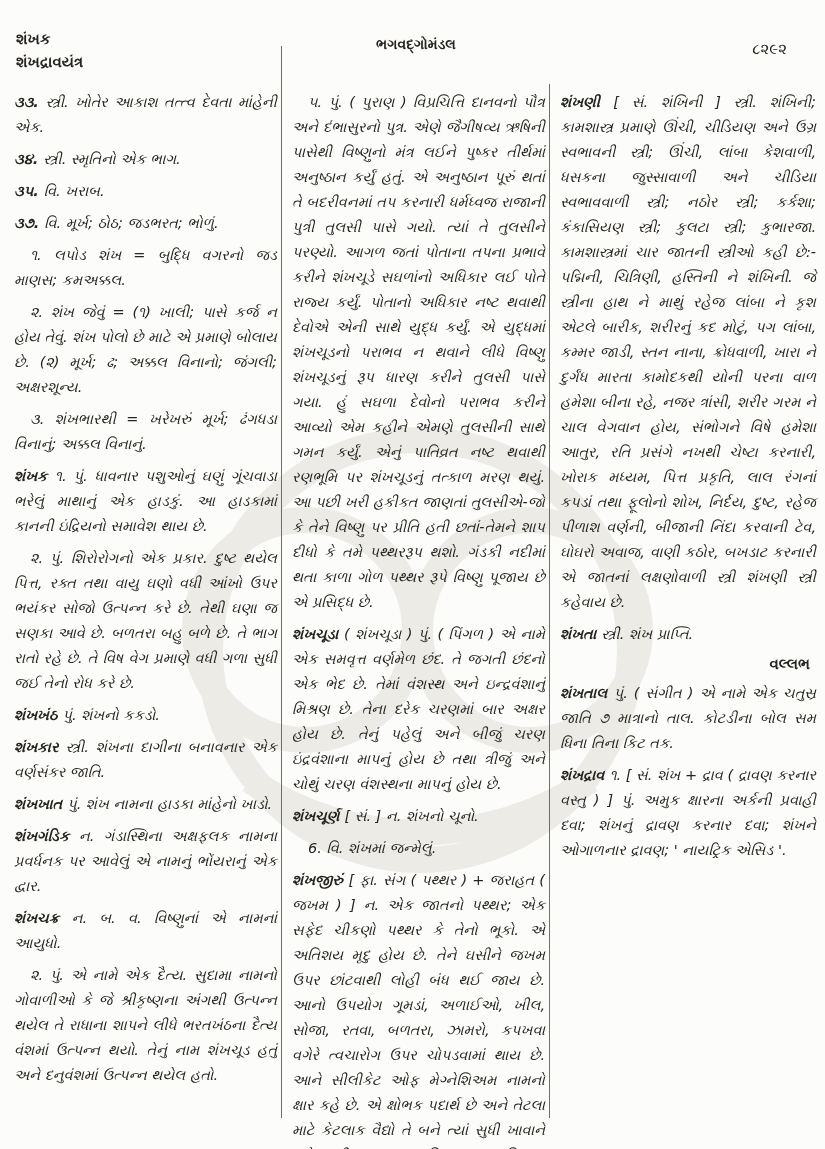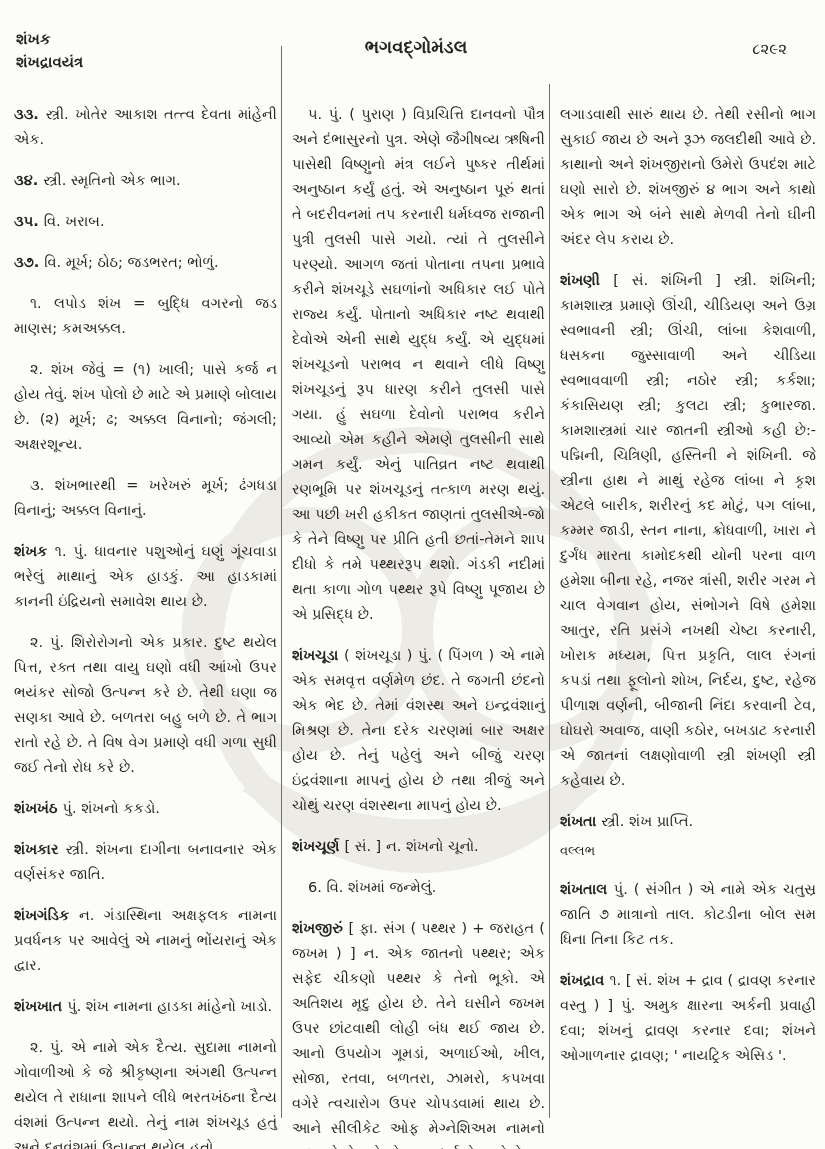--- a/index.html
+++ b/index.html
@@ -7,35 +7,35 @@
     position:relative;
     width:825px;height:1149px;
     margin:0 auto;
     background:#fcfcfa;
     font-family:"DejaVu Sans",sans-serif;
     color:#262420;
     overflow:hidden;
   }
   .watermark{position:absolute;left:130px;top:380px;pointer-events:none;}
   .hdr-guide{position:absolute;left:16px;top:28px;font-weight:bold;font-size:15px;line-height:23px;}
-  .hdr-title{position:absolute;left:285px;top:36px;width:262px;text-align:center;font-weight:bold;font-size:18px;}
+  .hdr-title{position:absolute;left:285px;top:36px;width:262px;text-align:center;font-weight:bold;font-size:14px;}
   .hdr-page{position:absolute;right:38px;top:40px;font-size:15px;}
   .divider{position:absolute;width:1px;background:#6f6d66;}
   .div-1{left:281px;top:46px;height:1072px;}
   .div-2{left:549px;top:84px;height:1034px;}
   .col{position:absolute;top:86px;font-size:14.5px;line-height:25px;text-align:justify;}
   .col-1{left:14px;width:263px;}
   .col-2{left:292px;width:253px;}
   .col-3{left:560px;width:256px;}
-  .para{margin:16px 0 7px 0;}
+  .para{margin:4px 0 7px 0;font-style:italic;}
   .para .head{font-weight:bold;}
   .para.sub{text-indent:16px;}
   .para.num .head{font-weight:bold;}
   .para.verse{text-indent:28px;margin-bottom:0;}
-  .attribution{text-align:left;font-weight:normal;font-size:13px;line-height:20px;margin:0 6px 7px 0;}
+  .attribution{text-align:right;font-weight:bold;font-size:15px;line-height:20px;margin:0 6px 7px 0;}
   .para.cont{text-indent:0;}
 </style>
 </head>
 <body>
 
 <div class="page">
 
   <svg class="watermark" width="580" height="560" viewBox="0 0 580 560">
     <g fill="none" stroke="#ecebe6" stroke-width="26">
       <circle cx="290" cy="270" r="210"></circle>
@@ -62,33 +62,33 @@
       <p class="para num"><b class="head">૩૪. </b>સ્ત્રી. સ્મૃતિનો એક ભાગ.</p>
       <p class="para num"><b class="head">૩૫. </b>વિ. ખરાબ.</p>
       <p class="para num"><b class="head">૩૭. </b>વિ. મૂર્ખ; ઠોઠ; જડભરત; ભોળું.</p>
       <p class="para sub">૧. લપોડ શંખ = બુદ્ધિ વગરનો જડ માણસ; કમઅક્કલ.</p>
       <p class="para sub">૨. શંખ જેવું = (૧) ખાલી; પાસે કર્જ ન હોય તેવું. શંખ પોલો છે માટે એ પ્રમાણે બોલાય છે. (૨) મૂર્ખ; ઢ; અક્કલ વિનાનો; જંગલી; અક્ષરશૂન્ય.</p>
       <p class="para sub">૩. શંખભારથી = ખરેખરું મૂર્ખ; ઢંગધડા વિનાનું; અક્કલ વિનાનું.</p>
       <p class="para entry"><b class="head">શંખક </b>૧. પું. ધાવનાર પશુઓનું ઘણું ગૂંચવાડા ભરેલું માથાનું એક હાડકું. આ હાડકામાં કાનની ઇંદ્રિયનો સમાવેશ થાય છે.</p>
       <p class="para sub">૨. પું. શિરોરોગનો એક પ્રકાર. દુષ્ટ થયેલ પિત્ત, રક્ત તથા વાયુ ઘણો વધી આંખો ઉપર ભયંકર સોજો ઉત્પન્ન કરે છે. તેથી ઘણા જ સણકા આવે છે. બળતરા બહુ બળે છે. તે ભાગ રાતો રહે છે. તે વિષ વેગ પ્રમાણે વધી ગળા સુધી જઈ તેનો રોધ કરે છે.</p>
       <p class="para entry"><b class="head">શંખખંઠ </b>પું. શંખનો કકડો.</p>
       <p class="para entry"><b class="head">શંખકાર </b>સ્ત્રી. શંખના દાગીના બનાવનાર એક વર્ણસંકર જાતિ.</p>
+      <p class="para entry"><b class="head">શંખખાત </b>પું. શંખ નામના હાડકા માંહેનો ખાડો.</p>
       <p class="para entry"><b class="head">શંખગંડિક </b>ન. ગંડાસ્થિના અક્ષફલક નામના પ્રવર્ધનક પર આવેલું એ નામનું ભોંયરાનું એક દ્વાર.</p>
-      <p class="para entry"><b class="head">શંખખાત </b>પું. શંખ નામના હાડકા માંહેનો ખાડો.</p>
+      <p class="para entry"><b class="head">શંખચક્ર </b>ન. બ. વ. વિષ્ણુનાં એ નામનાં આયુધો.</p>
       <p class="para sub">૨. પું. એ નામે એક દૈત્ય. સુદામા નામનો ગોવાળીઓ કે જે શ્રીકૃષ્ણના અંગથી ઉત્પન્ન થયેલ તે રાધાના શાપને લીધે ભરતખંઠના દૈત્ય વંશમાં ઉત્પન્ન થયો. તેનું નામ શંખચૂડ હતું અને દનુવંશમાં ઉત્પન્ન થયેલ હતો.</p>
     </div>
   <div class="col col-2">
       <p class="para sub">૫. પું. ( પુરાણ ) વિપ્રચિત્તિ દાનવનો પૌત્ર અને દંભાસુરનો પુત્ર. એણે જૈગીષવ્ય ઋષિની પાસેથી વિષ્ણુનો મંત્ર લઈને પુષ્કર તીર્થમાં અનુષ્ઠાન કર્યું હતું. એ અનુષ્ઠાન પૂરું થતાં તે બદરીવનમાં તપ કરનારી ધર્મધ્વજ રાજાની પુત્રી તુલસી પાસે ગયો. ત્યાં તે તુલસીને પરણ્યો. આગળ જતાં પોતાના તપના પ્રભાવે કરીને શંખચૂડે સઘળાંનો અધિકાર લઈ પોતે રાજ્ય કર્યું. પોતાનો અધિકાર નષ્ટ થવાથી દેવોએ એની સાથે યુદ્ધ કર્યું. એ યુદ્ધમાં શંખચૂડનો પરાભવ ન થવાને લીધે વિષ્ણુ શંખચૂડનું રૂપ ધારણ કરીને તુલસી પાસે ગયા. હું સઘળા દેવોનો પરાભવ કરીને આવ્યો એમ કહીને એમણે તુલસીની સાથે ગમન કર્યું. એનું પાતિવ્રત નષ્ટ થવાથી રણભૂમિ પર શંખચૂડનું તત્કાળ મરણ થયું. આ પછી ખરી હકીકત જાણતાં તુલસીએ-જો કે તેને વિષ્ણુ પર પ્રીતિ હતી છતાં-તેમને શાપ દીધો કે તમે પથ્થરરૂપ થશો. ગંડકી નદીમાં થતા કાળા ગોળ પથ્થર રૂપે વિષ્ણુ પૂજાય છે એ પ્રસિદ્ધ છે.</p>
       <p class="para entry"><b class="head">શંખચૂડા </b>( શંખચૂડા ) પું. ( પિંગળ ) એ નામે એક સમવૃત્ત વર્ણમેળ છંદ. તે જગતી છંદનો એક ભેદ છે. તેમાં વંશસ્થ અને ઇન્દ્રવંશાનું મિશ્રણ છે. તેના દરેક ચરણમાં બાર અક્ષર હોય છે. તેનું પહેલું અને બીજું ચરણ ઇંદ્રવંશાના માપનું હોય છે તથા ત્રીજું અને ચોથું ચરણ વંશસ્થના માપનું હોય છે.</p>
       <p class="para entry"><b class="head">શંખચૂર્ણ </b>[ સં. ] ન. શંખનો ચૂનો.</p>
       <p class="para sub">6. વિ. શંખમાં જન્મેલું.</p>
       <p class="para entry"><b class="head">શંખજીરું </b>[ ફા. સંગ ( પથ્થર ) + જરાહત ( જખમ ) ] ન. એક જાતનો પથ્થર; એક સફેદ ચીકણો પથ્થર કે તેનો ભૂકો. એ અતિશય મૃદુ હોય છે. તેને ઘસીને જખમ ઉપર છાંટવાથી લોહી બંધ થઈ જાય છે. આનો ઉપયોગ ગૂમડાં, અળાઈઓ, ખીલ, સોજા, રતવા, બળતરા, ઝામરો, કપખવા વગેરે ત્વચારોગ ઉપર ચોપડવામાં થાય છે. આને સીલીકેટ ઓફ મેગ્નેશિઅમ નામનો ક્ષાર કહે છે. એ ક્ષોભક પદાર્થ છે અને તેટલા માટે કેટલાક વૈદ્યો તે બને ત્યાં સુધી ખાવાને માટે નથી વાપરતા. અતિસાર, રક્તાતિસાર, અત્યાર્તવ, તથા ગમે તે ભાગમાંથી લોહી પડતું હોય ત્યારે તે અપાય છે. તેની ક્ષોભક અસર ન જણાય તેટલા માટે તે ખાંડમાં અગર દૂધની તરની અંદર અપાય છે. ઉપદંશનાં વ્રણની અંદર તેમ જ બીજા કોઈ ભાગની અંદર ઘારું પડ્યું હોય ત્યારે તેનો લેપ</p>
     </div>
   <div class="col col-3">
-      <p class="para cont">લગાડવાથી સારું થાય છે. તેથી રસીનો ભાગ સુકાઈ જાય છે અને રૂઝ જલદીથી આવે છે. કાથાનો અને શંખજીરાનો ઉમેરો ઉપદંશ માટે ઘણો સારો છે. શંખજીરું ૪ ભાગ અને કાથો એક ભાગ એ બંને સાથે મેળવી તેનો ઘીની અંદર લેપ કરાય છે.</p>
       <p class="para entry"><b class="head">શંખણી </b>[ સં. શંખિની ] સ્ત્રી. શંખિની; કામશાસ્ત્ર પ્રમાણે ઊંચી, ચીડિયણ અને ઉગ્ર સ્વભાવની સ્ત્રી; ઊંચી, લાંબા કેશવાળી, ધસકના જુસ્સાવાળી અને ચીડિયા સ્વભાવવાળી સ્ત્રી; નઠોર સ્ત્રી; કર્કશા; કંકાસિયણ સ્ત્રી; કુલટા સ્ત્રી; કુભારજા. કામશાસ્ત્રમાં ચાર જાતની સ્ત્રીઓ કહી છે:-પદ્મિની, ચિત્રિણી, હસ્તિની ને શંખિની. જે સ્ત્રીના હાથ ને માથું રહેજ લાંબા ને કૃશ એટલે બારીક, શરીરનું કદ મોટું, પગ લાંબા, કમ્મર જાડી, સ્તન નાના, ક્રોધવાળી, ખારા ને દુર્ગંધ મારતા કામોદકથી યોની પરના વાળ હમેશા બીના રહે, નજર ત્રાંસી, શરીર ગરમ ને ચાલ વેગવાન હોય, સંભોગને વિષે હમેશા આતુર, રતિ પ્રસંગે નખથી ચેષ્ટા કરનારી, ખોરાક મધ્યમ, પિત્ત પ્રકૃતિ, લાલ રંગનાં કપડાં તથા ફૂલોનો શોખ, નિર્દય, દુષ્ટ, રહેજ પીળાશ વર્ણની, બીજાની નિંદા કરવાની ટેવ, ઘોઘરો અવાજ, વાણી કઠોર, બખડાટ કરનારી એ જાતનાં લક્ષણોવાળી સ્ત્રી શંખણી સ્ત્રી કહેવાય છે.</p>
       <p class="para entry"><b class="head">શંખતા </b>સ્ત્રી. શંખ પ્રાપ્તિ.</p>
       <div class="attribution">વલ્લભ</div>
       <p class="para entry"><b class="head">શંખતાલ </b>પું. ( સંગીત ) એ નામે એક ચતુસ્ર જાતિ ૭ માત્રાનો તાલ. કોટડીના બોલ સમ ધિના તિના કિટ તક.</p>
       <p class="para entry"><b class="head">શંખદ્રાવ </b>૧. [ સં. શંખ + દ્રાવ ( દ્રાવણ કરનાર વસ્તુ ) ] પું. અમુક ક્ષારના અર્કની પ્રવાહી દવા; શંખનું દ્રાવણ કરનાર દવા; શંખને ઓગાળનાર દ્રાવણ; ' નાયટ્રિક એસિડ '.</p>
     </div>
 
 </div>
 
 </body></html>

